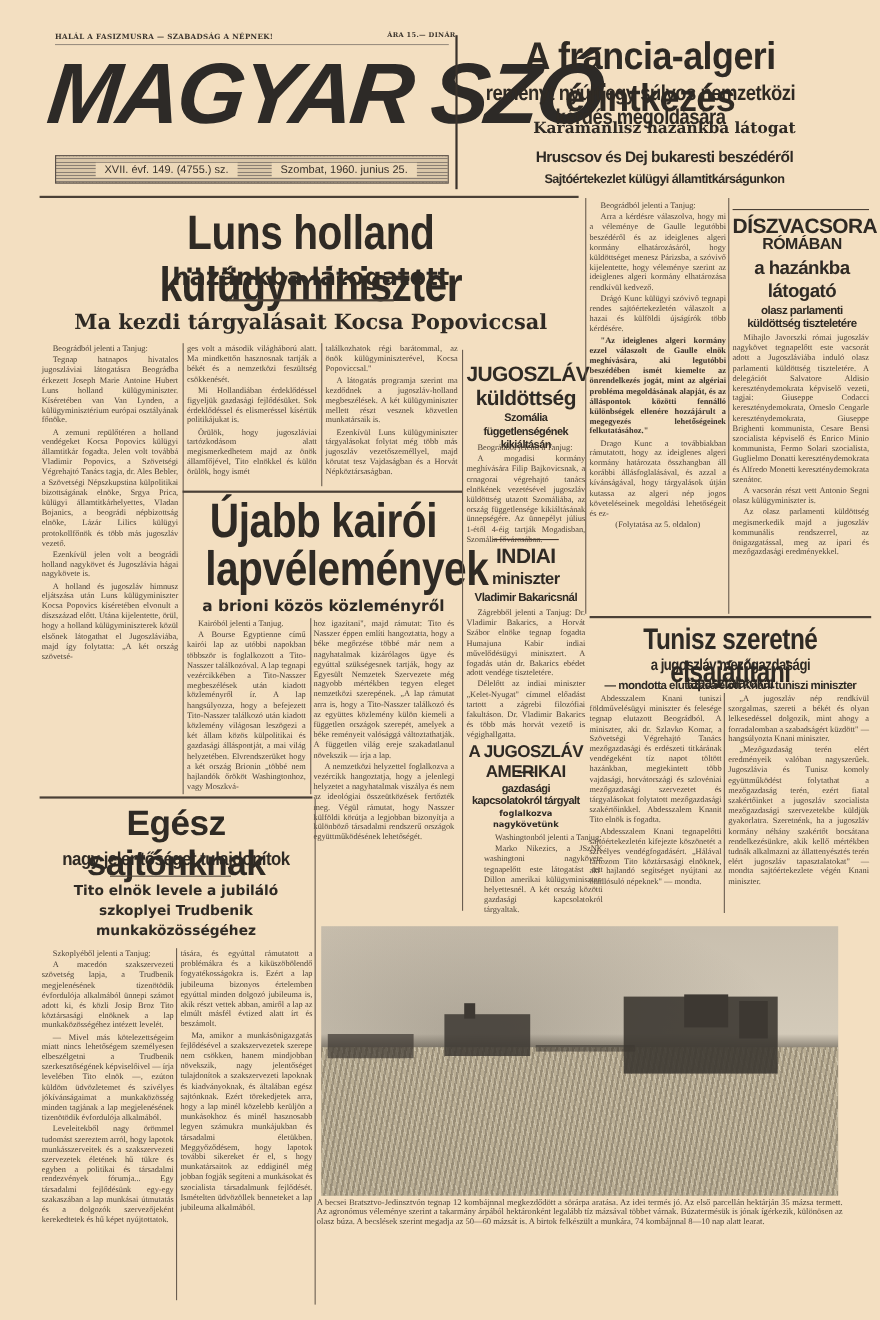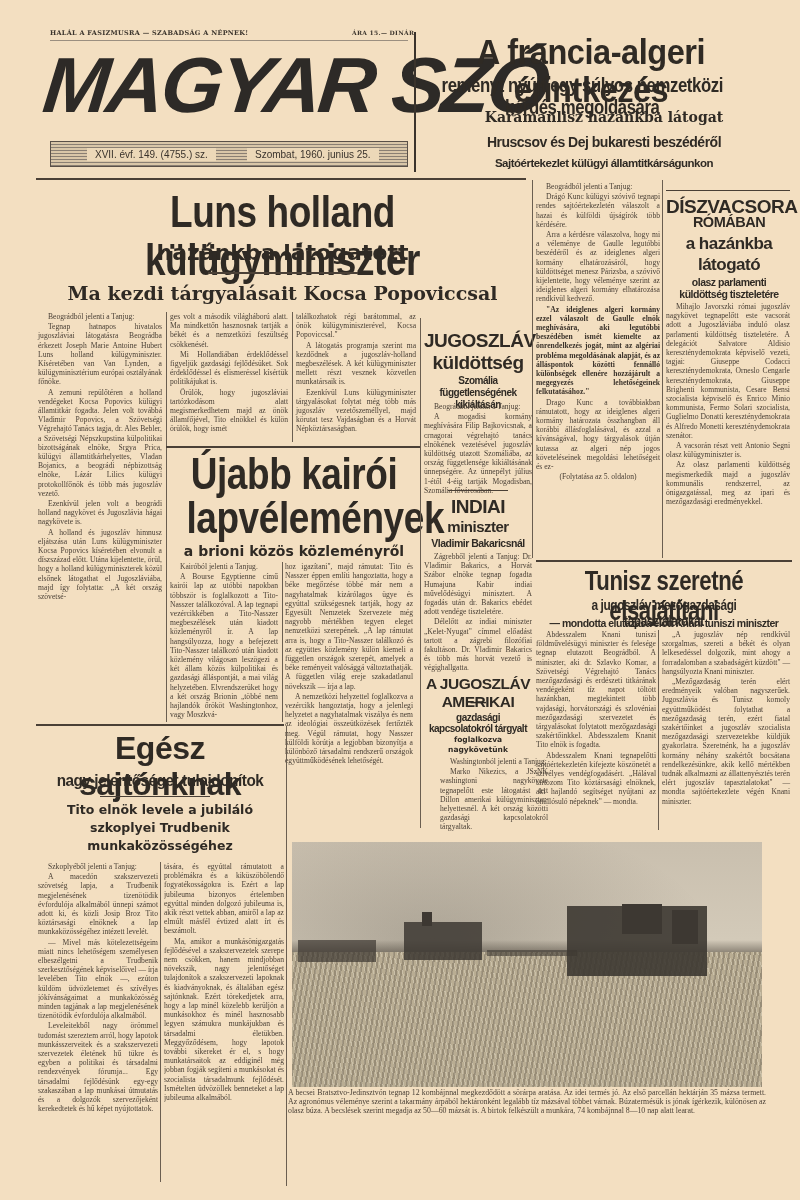--- a/index.html
+++ b/index.html
@@ -145,22 +145,22 @@
 <div class="abs center" style="left:424px;top:735px;width:108px;font-family:'DejaVu Sans',sans-serif;font-weight:700;font-size:7.5px;">foglalkozva</div>
 <div class="abs center" style="left:424px;top:745px;width:108px;font-family:'DejaVu Sans',sans-serif;font-weight:700;font-size:7.5px;">nagykövetünk</div>
 <div class="abs body-text" style="left:424px;top:757px;width:108px;margin-left:16px;">
   <p>Washingtonból jelenti a Tanjug:</p>
   <p>Marko Nikezics, a JSzNK washingtoni nagykövete tegnapelőtt este látogatást tett Dillon amerikai külügyminiszter-helyettesnél. A két ország közötti gazdasági kapcsolatokról tárgyaltak.</p>
 </div>
 
 <div class="rule-v" style="left:532px;top:180px;height:378px;"></div>
 <div class="abs body-text" style="left:536px;top:182px;width:124px;">
   <p>Beográdból jelenti a Tanjug:</p>
+  <p>Arra a kérdésre válaszolva, hogy mi a véleménye de Gaulle legutóbbi beszédéről és az ideiglenes algeri kormány elhatározásáról, hogy küldöttséget menesz Párizsba, a szóvivő kijelentette, hogy véleménye szerint az ideiglenes algeri kormány elhatározása rendkívül kedvező.</p>
   <p>Drágó Kunc külügyi szóvivő tegnapi rendes sajtóértekezletén válaszolt a hazai és külföldi újságírók több kérdésére.</p>
-  <p>Arra a kérdésre válaszolva, hogy mi a véleménye de Gaulle legutóbbi beszédéről és az ideiglenes algeri kormány elhatározásáról, hogy küldöttséget menesz Párizsba, a szóvivő kijelentette, hogy véleménye szerint az ideiglenes algeri kormány elhatározása rendkívül kedvező.</p>
   <p style="font-weight:700;color:#3a322a;">"Az ideiglenes algeri kormány ezzel válaszolt de Gaulle elnök meghívására, aki legutóbbi beszédében ismét kiemelte az önrendelkezés jogát, mint az algériai probléma megoldásának alapját, és az álláspontok közötti fennálló különbségek ellenére hozzájárult a megegyezés lehetőségeinek felkutatásához."</p>
   <p>Drago Kunc a továbbiakban rámutatott, hogy az ideiglenes algeri kormány határozata összhangban áll korábbi állásfoglalásával, és azzal a kívánságával, hogy tárgyalások útján kutassa az algeri nép jogos követeléseinek megoldási lehetőségeit és ez-</p>
   <p class="center" style="text-indent:0;">(Folytatása az 5. oldalon)</p>
 </div>
 <div class="rule-v" style="left:662px;top:180px;height:378px;"></div>
 
 <div class="rule-h" style="left:666px;top:190px;width:124px;height:1px;"></div>
 <div class="abs cond center" style="left:666px;top:196px;width:126px;font-size:19px;">DÍSZVACSORA</div>
 <div class="abs cond center" style="left:666px;top:214px;width:126px;font-size:14.5px;">RÓMÁBAN</div>
 <div class="abs cond center" style="left:666px;top:234px;width:126px;font-size:17px;">a hazánkba</div>

